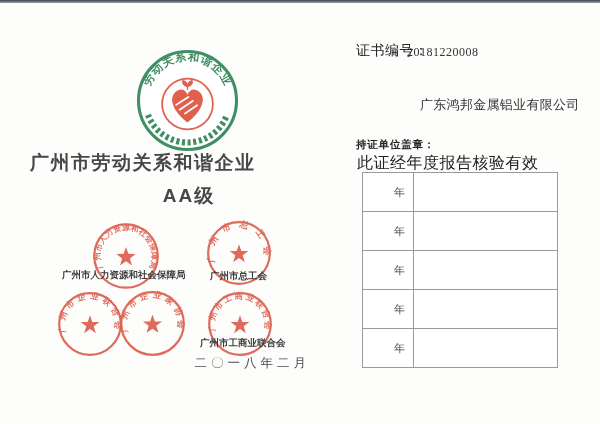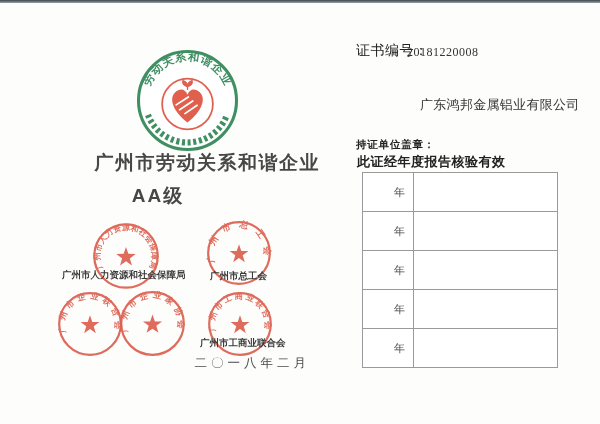--- a/index.html
+++ b/index.html
@@ -18,25 +18,25 @@
   }
   .page{position:relative;width:600px;height:424px;background:#fdfdfc;}
   .scan-edge-top{
     position:absolute;top:0;left:0;width:600px;height:3px;
     background:linear-gradient(#3e454d,#9aa0a6);
   }
   
   .logo{position:absolute;left:135px;top:48px;width:105px;height:105px;}
   .title-l1{
     position:absolute;left:30px;top:150px;width:290px;
-    text-align:right;font-size:19px;font-weight:600;color:var(--ink);
+    text-align:left;font-size:19px;font-weight:600;color:var(--ink);
     letter-spacing:1.5px;
   }
   .title-l2{
-    position:absolute;left:13px;top:183px;width:290px;
+    position:absolute;left:44px;top:183px;width:290px;
     text-align:center;font-size:19px;font-weight:600;color:var(--ink);
     letter-spacing:2px;
   }
   .stamp{position:absolute;opacity:.92;}
   .stamp svg{display:block;width:100%;height:100%;}
   .stamp-1{left:92px;top:222px;width:68px;height:68px;}
   .stamp-2{left:206px;top:220px;width:66px;height:66px;}
   .stamp-3{left:57px;top:291px;width:66px;height:66px;}
   .stamp-4{left:119px;top:290px;width:67px;height:67px;}
   .stamp-5{left:207px;top:291px;width:66px;height:66px;}
@@ -78,21 +78,21 @@
   }
   .holder-label{
     position:absolute;left:356px;top:92px;font-size:10.5px;font-weight:bold;
     color:#222;letter-spacing:.8px;margin-top:46px;
   }
   .holder-value{
     position:absolute;left:420px;top:96px;font-size:13px;color:#333;
     font-family:"Liberation Serif",serif;letter-spacing:.3px;
   }
   .verify-note{
-    position:absolute;left:357px;top:153px;font-size:13px;font-weight:bold;
+    position:absolute;left:357px;top:153px;font-size:16px;font-weight:normal;
     color:#222;letter-spacing:.5px;
   }
   .verify-table{
     position:absolute;left:362px;top:172px;width:196px;height:196px;
     border:1px solid var(--table-line);box-sizing:border-box;
     display:flex;flex-direction:column;background:#fff;
   }
   .vt-row{flex:1;display:flex;}
   .vt-row + .vt-row{border-top:1px solid var(--table-line);}
   .vt-year-cell{

